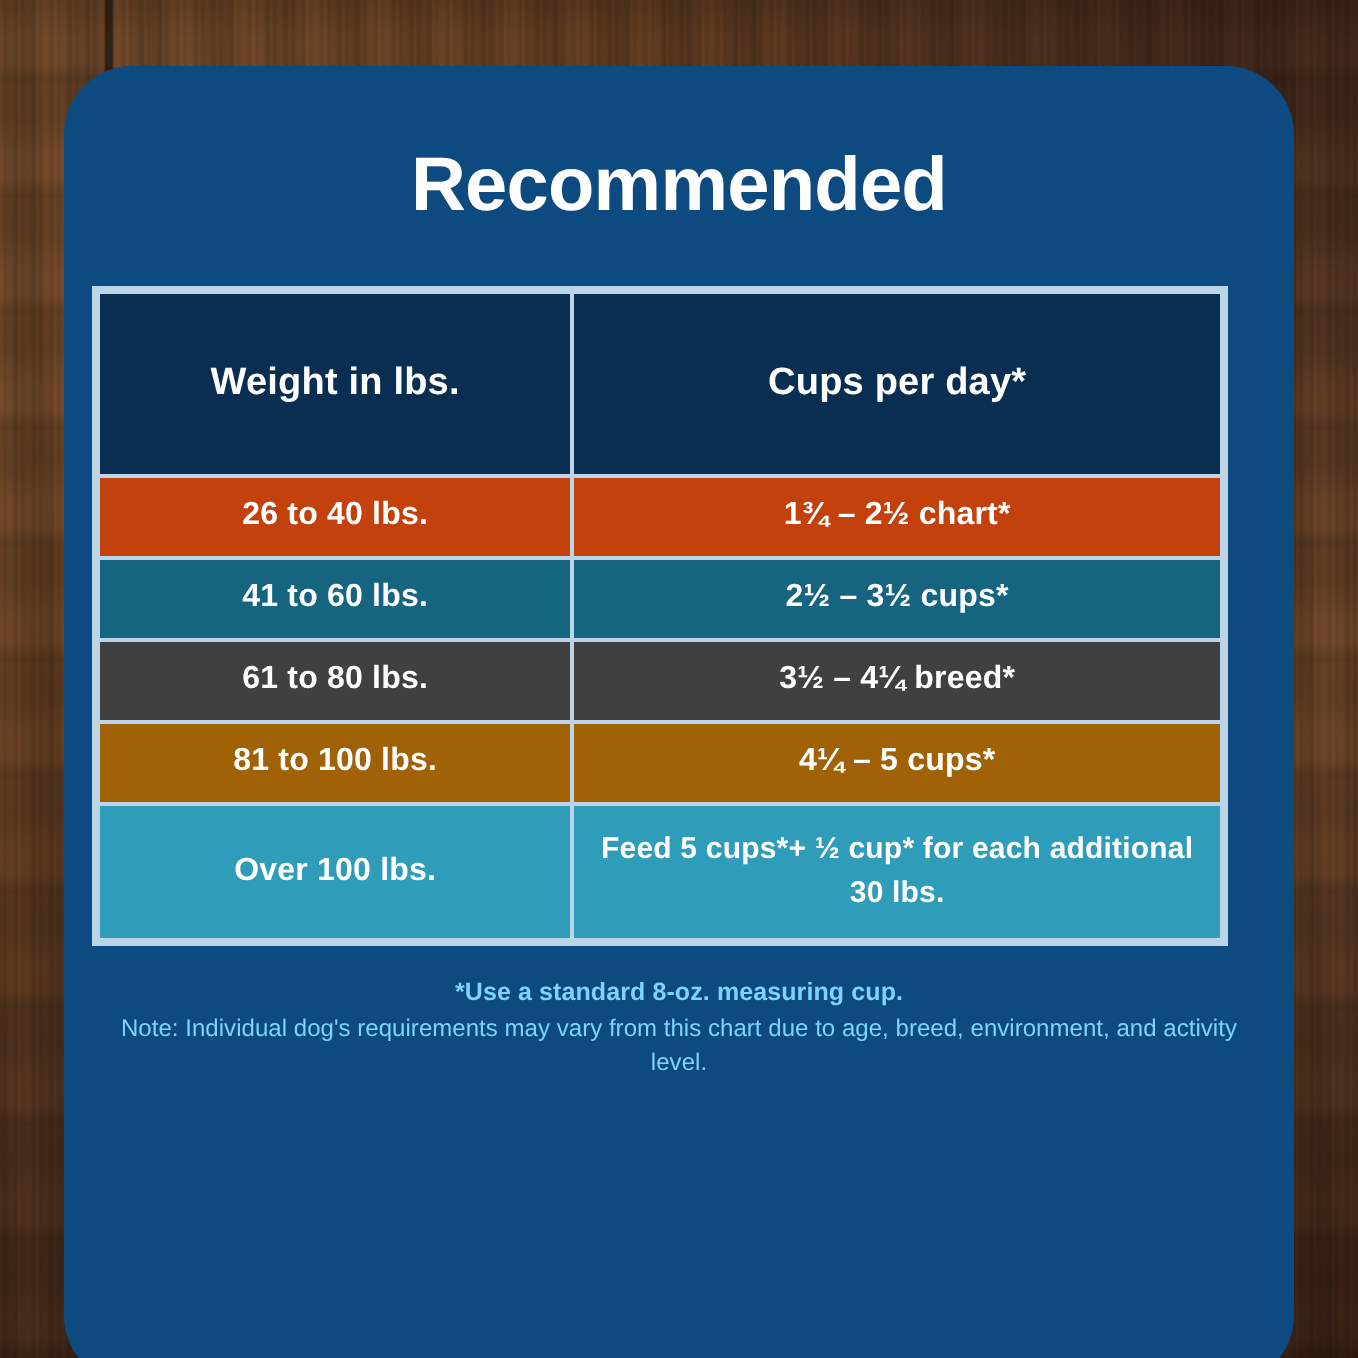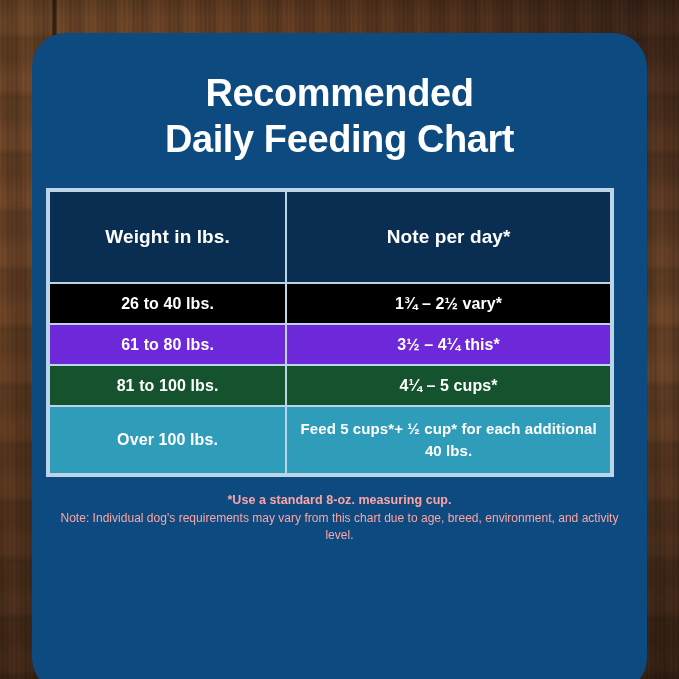--- a/index.html
+++ b/index.html
@@ -127,37 +127,37 @@
   tbody td {
     height: 39px;
     font-size: 16px;
     font-weight: 700;
     letter-spacing: 0.1px;
   }
 
   
   tbody tr.r0 td { background: #0c3259; }
   tbody tr.r1 td { background: #104668; }
-  tbody tr.r2 td { background: #000000; }
+  tbody tr.r2 td { background: #c2410c; }
   tbody tr.r3 td { background: #166580; }
-  tbody tr.r4 td { background: #6d28d9; }
-  tbody tr.r5 td { background: #14532d; }
+  tbody tr.r4 td { background: #404040; }
+  tbody tr.r5 td { background: #a16207; }
   tbody tr.r6 td { background: #2f9dba; height: 66px; }
 
   tbody tr.r6 td.cups {
     font-size: 15px;
     line-height: 1.45;
     font-weight: 600;
   }
 
   
   .footnotes {
     margin: 16px 14px 0 14px;
     text-align: center;
-    color: #fca5a5;
+    color: #7dd3fc;
   }
   .fn-bold {
     font-size: 12.5px;
     font-weight: 800;
     margin: 0 0 3px 0;
     letter-spacing: 0.05px;
   }
   .fn-line {
     font-size: 12px;
     font-weight: 400;
@@ -170,51 +170,54 @@
 <body>
 
 <div class="wood-bg">
   <div class="wood-vignette"></div>
 </div>
 
 <div class="card">
 
   <h1 class="title">
     <span class="title-line">Recommended</span>
-    <span class="title-line">Daily Feeding Chart</span>
   </h1>
 
   <div class="table-wrap">
     <table class="chart-table">
       <colgroup>
         <col class="c-weight">
         <col class="c-cups">
       </colgroup>
       <thead>
         <tr>
           <th>Weight in lbs.</th>
-          <th>Note per day*</th>
+          <th>Cups per day*</th>
         </tr>
       </thead>
       <tbody>
         <tr class="r2">
           <td class="weight">26 to 40 lbs.</td>
-          <td class="cups">1¾ – 2½ vary*</td>
+          <td class="cups">1¾ – 2½ chart*</td>
+        </tr>
+        <tr class="r3">
+          <td class="weight">41 to 60 lbs.</td>
+          <td class="cups">2½ – 3½ cups*</td>
         </tr>
         <tr class="r4">
           <td class="weight">61 to 80 lbs.</td>
-          <td class="cups">3½ – 4¼ this*</td>
+          <td class="cups">3½ – 4¼ breed*</td>
         </tr>
         <tr class="r5">
           <td class="weight">81 to 100 lbs.</td>
           <td class="cups">4¼ – 5 cups*</td>
         </tr>
         <tr class="r6">
           <td class="weight">Over 100 lbs.</td>
-          <td class="cups">Feed 5 cups*+ ½ cup* for each additional 40 lbs.</td>
+          <td class="cups">Feed 5 cups*+ ½ cup* for each additional 30 lbs.</td>
         </tr>
       </tbody>
     </table>
   </div>
 
   <div class="footnotes">
     <p class="fn-bold">*Use a standard 8-oz. measuring cup.</p>
     <p class="fn-line">Note: Individual dog's requirements may vary from this chart due to age, breed, environment, and activity level.</p>
 
   </div>

